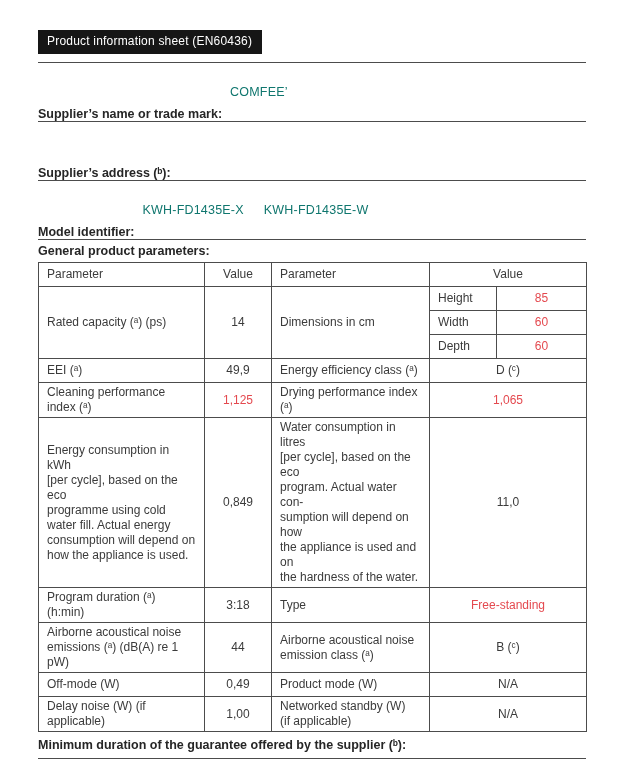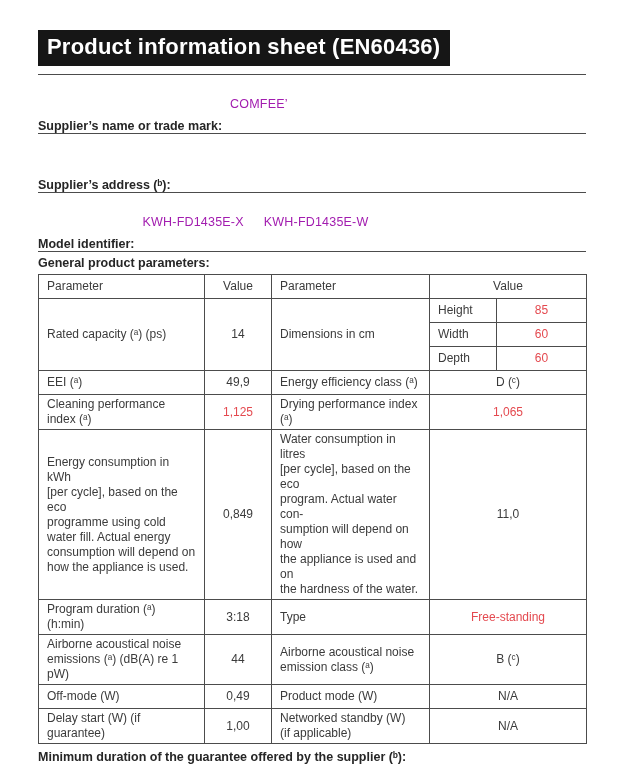--- a/index.html
+++ b/index.html
@@ -3,30 +3,30 @@
 <meta charset="utf-8">
 <style>
   html,body { margin:0; padding:0; background:#ffffff; }
   .page {
     position:relative; width:626px; height:765px; background:#ffffff;
     font-family:"Liberation Sans","DejaVu Sans",sans-serif; color:#3b3b3b;
     box-sizing:border-box; padding:30px 40px 0 38px; overflow:hidden;
   }
   .title-bar {
     display:inline-block; background:#161616; color:#ffffff;
-    font-size:22px; font-weight:bold; letter-spacing:0.2px;
+    font-size:12px; font-weight:normal; letter-spacing:0.2px;
     padding:4px 10px 6px 9px;
   }
   .info-rows { margin-top:8px; }
   .info-row {
     border-top:1px solid #4c4c4c; min-height:25px;
     display:flex; align-items:center; font-size:12.5px;
   }
   .info-row .lbl { font-weight:bold; color:#262626; white-space:nowrap; margin-right:8px;margin-top:44px; }
-  .info-row .val { color:#a21caf; word-spacing:3px; letter-spacing:0.2px;text-align:center; }
+  .info-row .val { color:#0f766e; word-spacing:3px; letter-spacing:0.2px;text-align:center; }
   .red { color:#e4494f; }
   .models { display:flex; gap:20px; }
   .section-row {
     border-top:1px solid #4c4c4c; min-height:22px;
     display:flex; align-items:center;
     font-size:12.5px; font-weight:bold; color:#262626;
   }
   table.params {
     width:548px; border-collapse:collapse; table-layout:fixed;
     font-size:12px; color:#3b3b3b;
@@ -154,21 +154,21 @@
 emission class (ᵃ)</td>
       <td class="center" colspan="2">B (ᶜ)</td>
     </tr>
     <tr class="r24">
       <td>Off-mode (W)</td>
       <td class="center">0,49</td>
       <td>Product mode (W)</td>
       <td class="center" colspan="2">N/A</td>
     </tr>
     <tr class="r34">
-      <td>Delay start (W) (if guarantee)</td>
+      <td>Delay noise (W) (if applicable)</td>
       <td class="center">1,00</td>
       <td class="pre">Networked standby (W)
 (if applicable)</td>
       <td class="center" colspan="2">N/A</td>
     </tr>
   </tbody>
     </table>
 
   <div class="bold-row">Minimum duration of the guarantee offered by the supplier (ᵇ):</div>
   <div class="bold-row">Additional information:</div>

